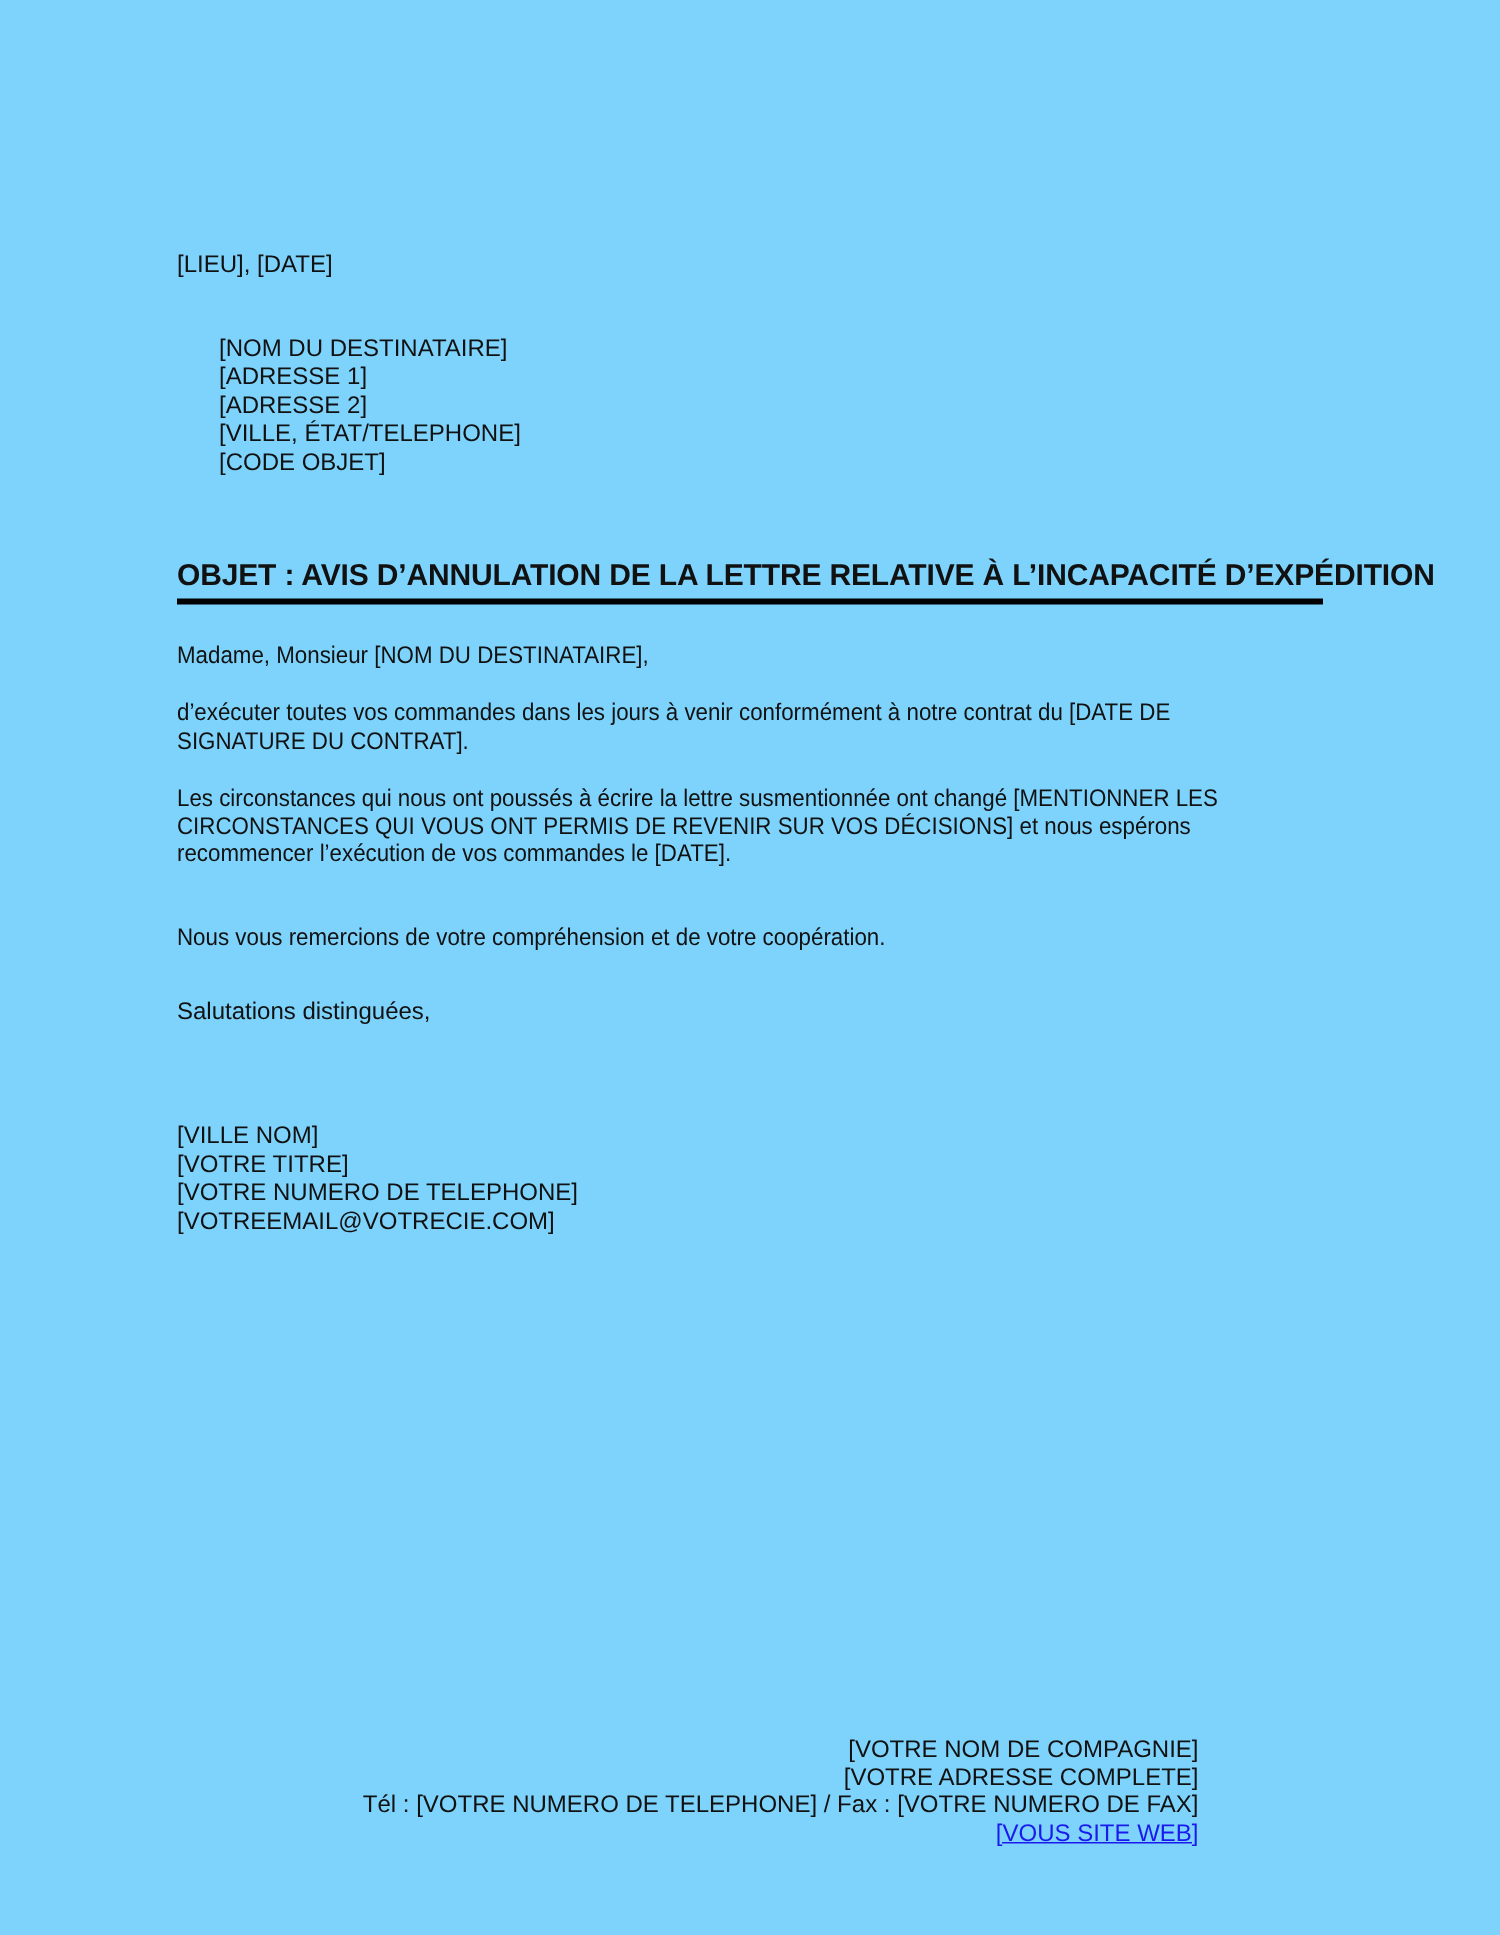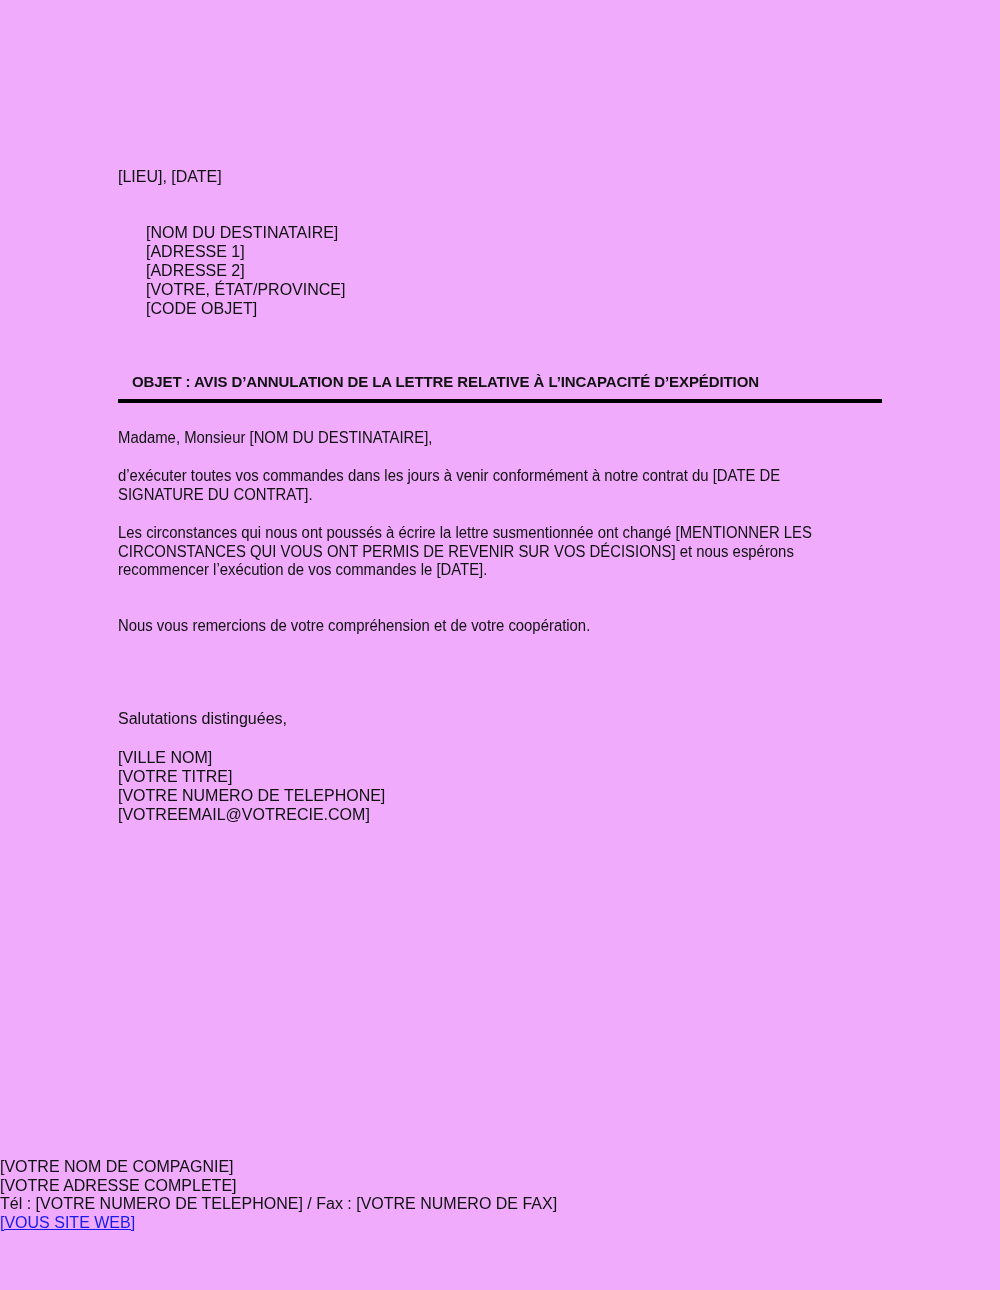--- a/index.html
+++ b/index.html
@@ -1,42 +1,42 @@
 <!DOCTYPE html>
 <html><head>
   <meta charset="utf-8">
   <style>
     html, body { margin: 0; padding: 0; background: #ffffff; }
     body { width: 1000px; height: 1290px; position: relative; overflow: hidden;
            font-family: "Liberation Sans", sans-serif; color: #111; font-size: 16px; }
-    .page { position: absolute; left: 0; top: 0; width: 1000px; height: 1290px; background: #f0abfc; text-decoration: underline; }
+    .page { position: absolute; left: 0; top: 0; width: 1000px; height: 1290px; background: #7dd3fc; text-decoration: underline; }
     .line { position: absolute; left: 118px; white-space: nowrap; line-height: 19px; }
     .block { position: absolute; left: 118px; line-height: 19px; }
     .block div { white-space: nowrap; }
-    .subject { position: absolute; left: 132px; top: 373px; font-weight: bold; font-size: 15px;
+    .subject { position: absolute; left: 118px; top: 373px; font-weight: bold; font-size: 20px;
                letter-spacing: -0.1px; white-space: nowrap; }
     .rule { position: absolute; left: 118px; top: 399px; width: 764px; height: 4px; background: #000; }
     .para { position: absolute; left: 118px; width: 770px; line-height: 18.5px; }
     .para div { white-space: nowrap; font-stretch: condensed; }
     .cond { display: inline-block; transform: scaleX(0.93); transform-origin: left; }
-    .footer { position: absolute; left: 0; width: 799px; top: 1158px; text-align: left; line-height: 18.5px; }
+    .footer { position: absolute; left: 0; width: 799px; top: 1158px; text-align: right; line-height: 18.5px; }
     .footer a { color: #1a1aee; text-decoration: underline; }
   </style>
 </head>
 <body>
 
 <div class="page">
 
   <div class="line" style="top:167px;">[LIEU], [DATE]</div>
 
   <div class="block" style="top:223px;margin-left:28px;">
     <div>[NOM DU DESTINATAIRE]</div>
     <div>[ADRESSE 1]</div>
     <div>[ADRESSE 2]</div>
-    <div>[VOTRE, ÉTAT/PROVINCE]</div>
+    <div>[VILLE, ÉTAT/TELEPHONE]</div>
     <div>[CODE OBJET]</div>
   </div>
 
   <div class="subject">OBJET : AVIS D’ANNULATION DE LA LETTRE RELATIVE À L’INCAPACITÉ D’EXPÉDITION</div>
   <div class="rule"></div>
 
   <div class="para" style="top:429px;">
     <div><span class="cond">Madame, Monsieur [NOM DU DESTINATAIRE],</span></div>
   </div>
 
@@ -48,21 +48,21 @@
   <div class="para" style="top:524px;">
     <div><span class="cond">Les circonstances qui nous ont poussés à écrire la lettre susmentionnée ont changé [MENTIONNER LES</span></div>
     <div><span class="cond">CIRCONSTANCES QUI VOUS ONT PERMIS DE REVENIR SUR VOS DÉCISIONS] et nous espérons</span></div>
     <div><span class="cond">recommencer l’exécution de vos commandes le [DATE].</span></div>
   </div>
 
   <div class="para" style="top:617px;">
     <div><span class="cond">Nous vous remercions de votre compréhension et de votre coopération.</span></div>
   </div>
 
-  <div class="line" style="top:709px;text-align:right;">Salutations distinguées,</div>
+  <div class="line" style="top:665px;text-align:right;">Salutations distinguées,</div>
 
   <div class="block" style="top:748px;">
     <div>[VILLE NOM]</div>
     <div>[VOTRE TITRE]</div>
     <div>[VOTRE NUMERO DE TELEPHONE]</div>
     <div>[VOTREEMAIL@VOTRECIE.COM]</div>
   </div>
 
   <div class="footer">
     <div>[VOTRE NOM DE COMPAGNIE]</div>

